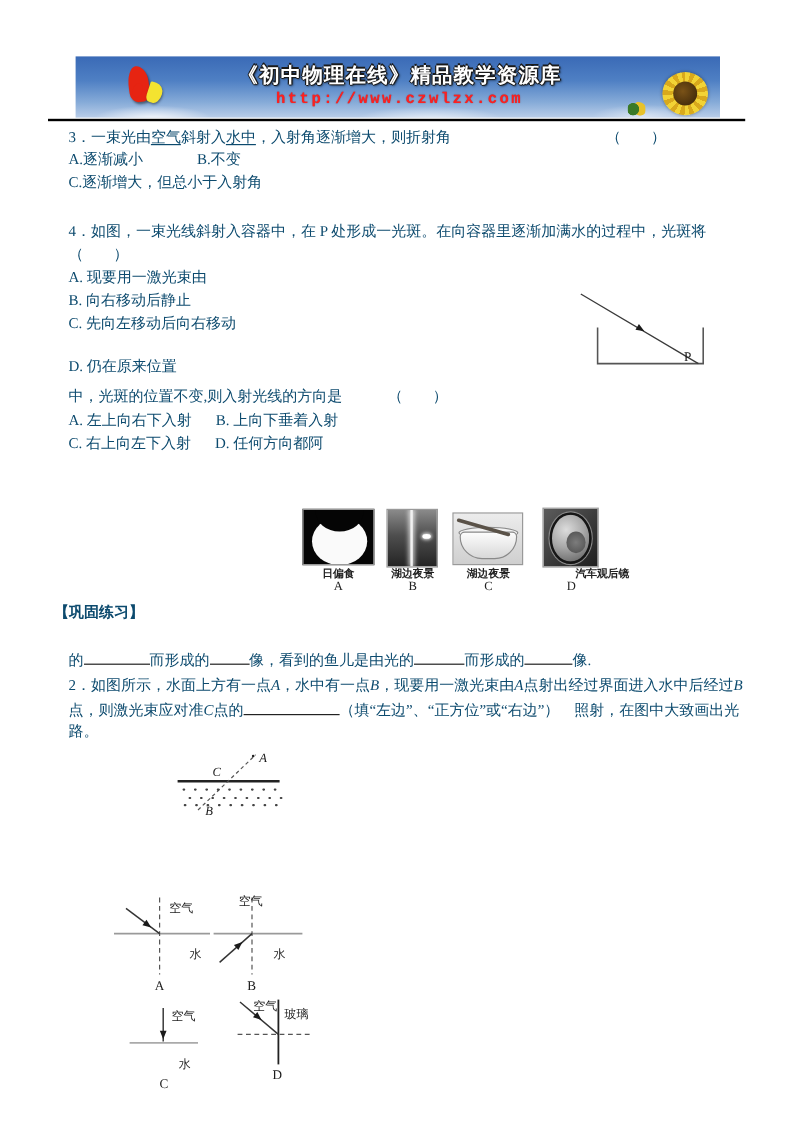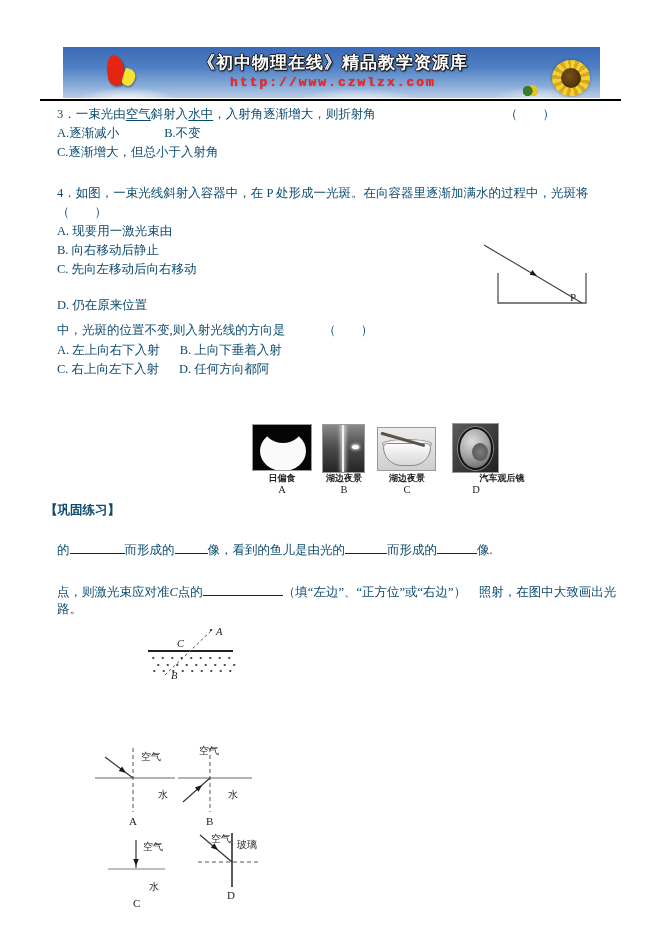--- a/index.html
+++ b/index.html
@@ -178,20 +178,23 @@
   <div class="fig-letter" style="left:310px; top:484px; width:68px;">B</div>
   <div class="fig-letter" style="left:372px; top:484px; width:70px;">C</div>
   <div class="fig-letter" style="left:440px; top:484px; width:72px;">D</div>
 
   <div class="tl bold" style="left:45px; top:503px;">【巩固练习】</div>
 
   <div class="tl" style="top:541px;text-align:right;">
     <span>的</span><span class="blank w55"></span><span>而形成的</span><span class="blank w33"></span><span>像，看到的鱼儿是由光的</span><span class="blank w42"></span><span>而形成的</span><span class="blank w40"></span><span>像.</span>
   </div>
 
+  <div class="tl" style="top:564px;">
+    <span>2．如图所示，水面上方有一点</span><span class="it">A</span><span>，水中有一点</span><span class="it">B</span><span>，现要用一激光束由</span><span class="it">A</span><span>点射出经过界面进入水中后经过</span><span class="it">B</span>
+  </div>
   <div class="tl" style="top:583px;">
     <span>点，则激光束应对准</span><span class="it">C</span><span>点的</span><span class="blank w80"></span><span>（填“左边”、“正方位”或“右边”）　照射，在图中大致画出光</span>
   </div>
   <div class="tl" style="top:602px;">路。</div>
 
   <svg style="left:133px; top:618px;" width="110" height="65" viewBox="0 0 110 65">
     <line x1="15" y1="33" x2="100" y2="33" stroke="#222" stroke-width="2"></line>
     <line x1="32" y1="57" x2="80" y2="11" stroke="#555" stroke-width="1" stroke-dasharray="3,2.5"></line>
     <circle cx="78" cy="12" r="1.1" fill="#222"></circle>
     <text x="83" y="17" class="pt">A</text>

